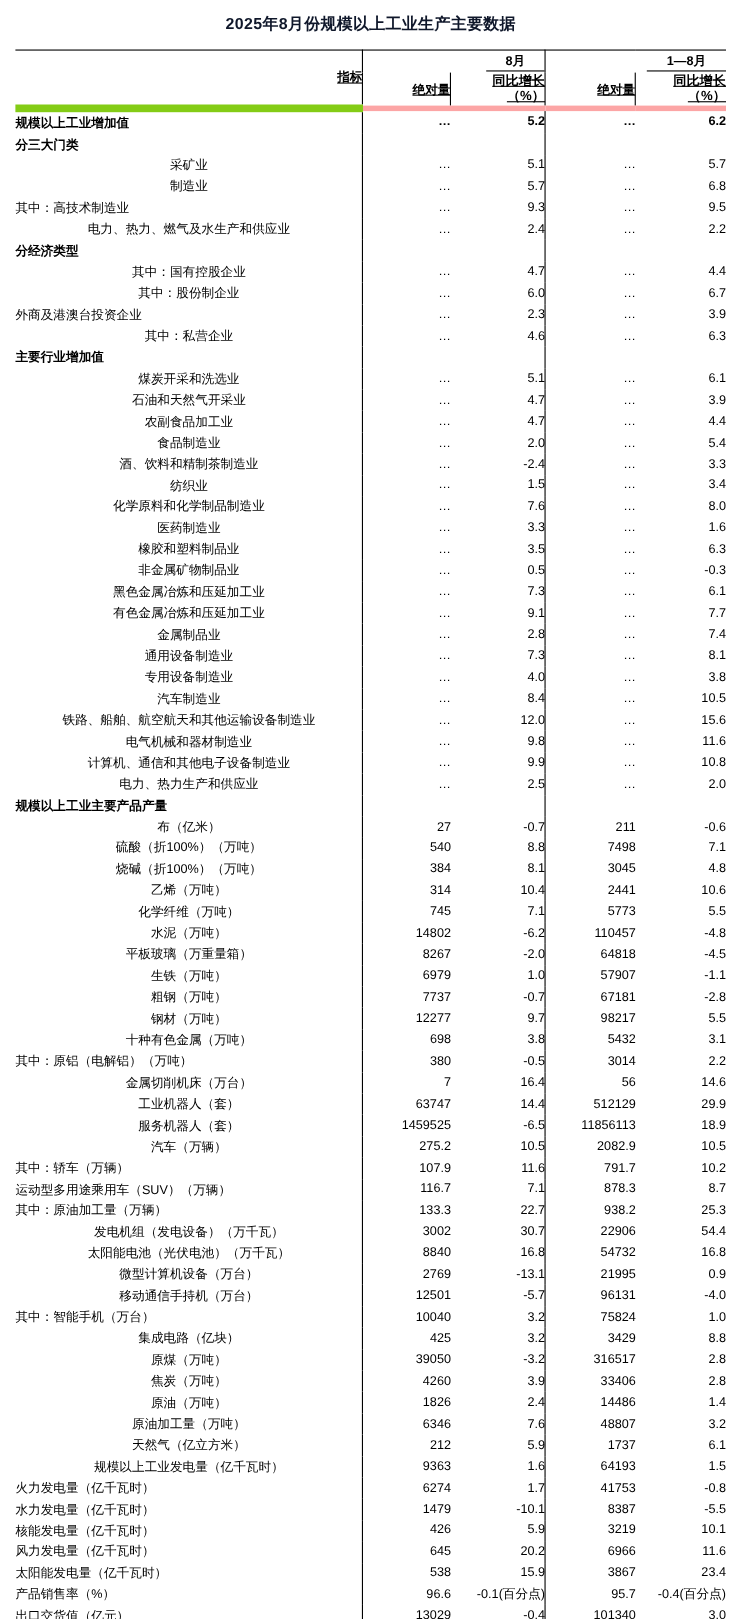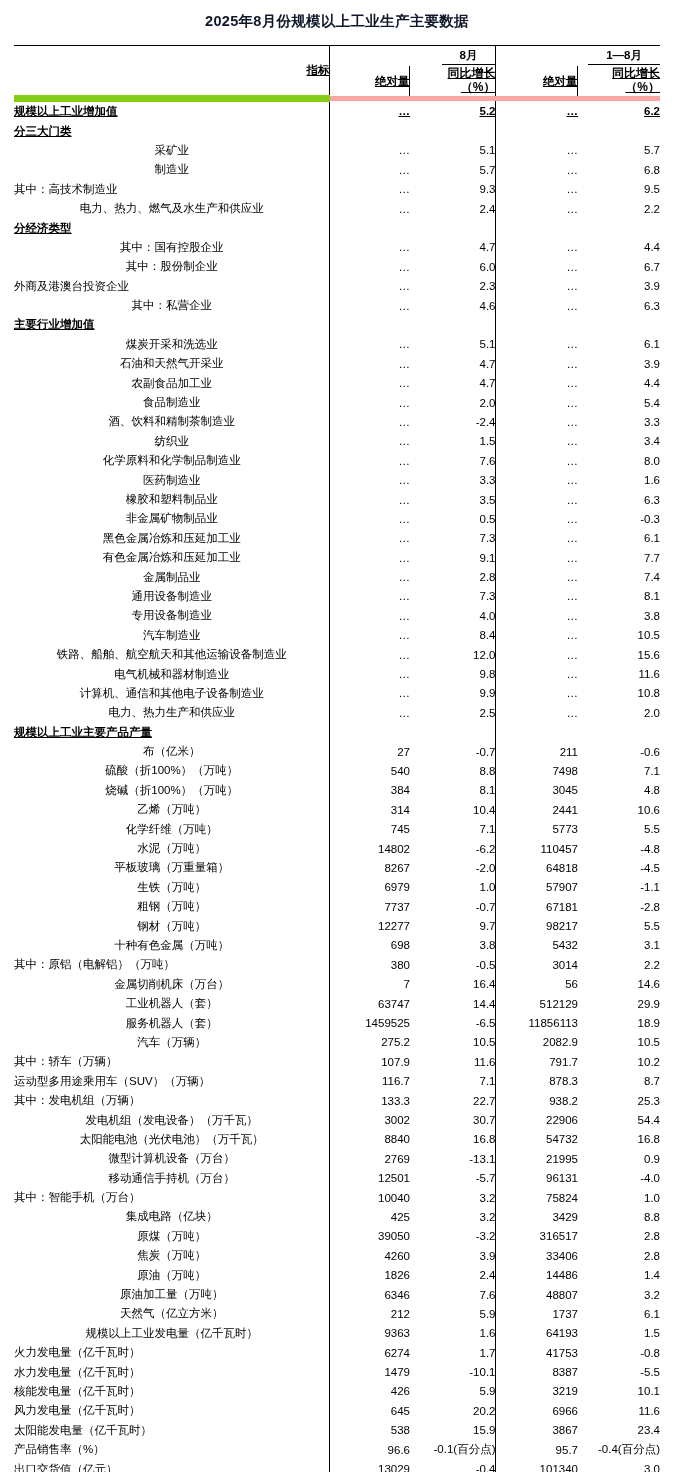--- a/index.html
+++ b/index.html
@@ -85,21 +85,21 @@
     white-space: nowrap;
   }
   td.num {
     text-align: right;
     padding-right: 9px;
     white-space: nowrap;
   }
   td.num.sep {
     border-right: 1px solid #000;
   }
-  tr.bold td { font-weight: bold; text-decoration: underline; }
+  tr.bold td { font-weight: bold; }
   .ind0 { padding-left: 4px; }
   .ind1 { padding-left: 16px; text-align: center; }
   .ind2 { padding-left: 30px; font-family: Liberation Serif, serif; }
   .ind3 { padding-left: 44px; }
   .last-row td { border-bottom: 1px solid #000; }
 </style>
 </head>
 <body>
 
 <div class="page">
@@ -489,21 +489,21 @@
           <td class="num">10.2</td>
         </tr>
         <tr>
           <td class="label ind3">运动型多用途乘用车（SUV）（万辆）</td>
           <td class="num">116.7</td>
           <td class="num sep">7.1</td>
           <td class="num">878.3</td>
           <td class="num">8.7</td>
         </tr>
         <tr>
-          <td class="label ind2">其中：发电机组（万辆）</td>
+          <td class="label ind2">其中：原油加工量（万辆）</td>
           <td class="num">133.3</td>
           <td class="num sep">22.7</td>
           <td class="num">938.2</td>
           <td class="num">25.3</td>
         </tr>
         <tr>
           <td class="label ind1">发电机组（发电设备）（万千瓦）</td>
           <td class="num">3002</td>
           <td class="num sep">30.7</td>
           <td class="num">22906</td>

